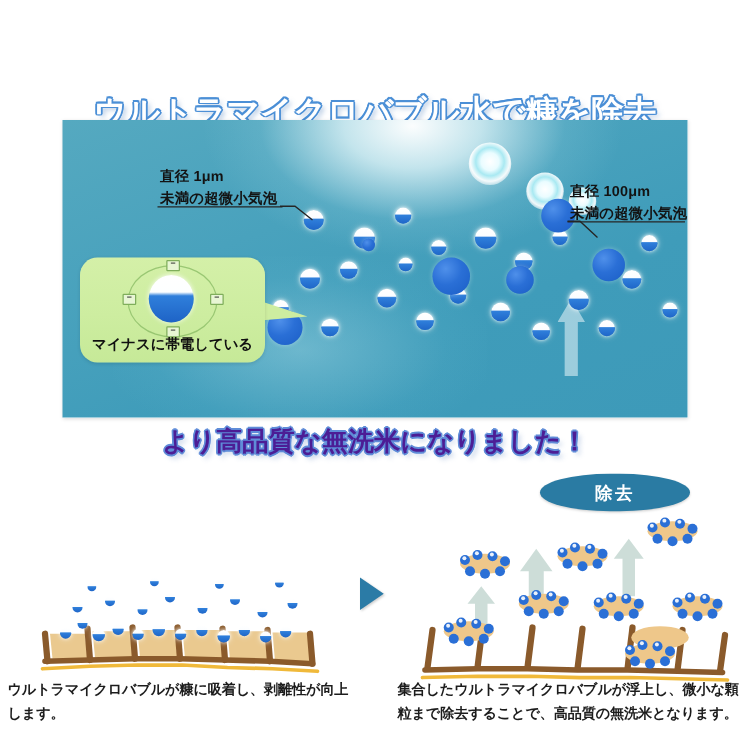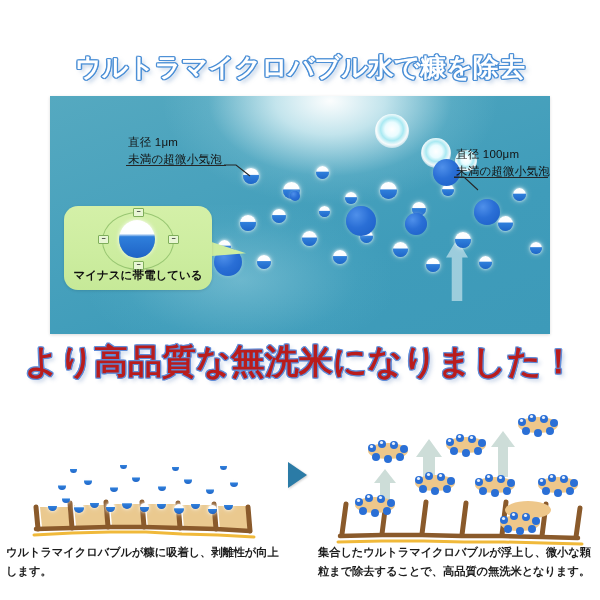--- a/index.html
+++ b/index.html
@@ -36,21 +36,21 @@
     text-shadow:
       0 0 1px #ffffff,
       2px 2px 0 rgba(255,255,255,0.95),
       -2px -2px 0 rgba(255,255,255,0.95),
       3px 3px 5px rgba(120,160,210,0.55);
     white-space: nowrap;
   }
   .sub-title {
     position: absolute;
     left: 0;
-    top: 50px;
+    top: 72px;
     width: 600px;
     text-align: center;
     font-size: 26px;
     font-weight: bold;
     letter-spacing: 0px;
     color: #ffffff;
     text-shadow:
       1.4px 0 0 #4b8fd6, -1.4px 0 0 #4b8fd6,
       0 1.4px 0 #4b8fd6, 0 -1.4px 0 #4b8fd6,
       1px 1px 0 #4b8fd6, -1px -1px 0 #4b8fd6,
@@ -109,21 +109,21 @@
     height: 62px;
     background: rgba(215,235,242,0.62);
     clip-path: polygon(50% 0%, 100% 30%, 74% 30%, 74% 100%, 26% 100%, 26% 30%, 0% 30%);
   }
 
   
   .hero-label {
     position: absolute;
     color: #131313;
     font-size: 11.5px;
-    font-weight: normal;
+    font-weight: bold;
     line-height: 1.45;
     white-space: nowrap;
     letter-spacing: 0.2px;
   }
   .hero-label .line2 { display: block; }
   .label-rule {
     position: absolute;
     height: 1px;
     background: #262626;
   }
@@ -208,23 +208,23 @@
     white-space: nowrap;
   }
 
   
   .mid-heading {
     position: absolute;
     left: 0;
     top: 339px;
     width: 600px;
     text-align: center;
-    font-size: 34px;
-    font-weight: bold;
-    color: #b91c1c;
+    font-size: 21px;
+    font-weight: bold;
+    color: #4c1d95;
     letter-spacing: 0px;
     text-shadow:
       1.3px 0 0 #5f8cd8, -1.3px 0 0 #5f8cd8,
       0 1.3px 0 #5f8cd8, 0 -1.3px 0 #5f8cd8,
       1px 1px 0 #5f8cd8, -1px -1px 0 #5f8cd8,
       1px -1px 0 #5f8cd8, -1px 1px 0 #5f8cd8,
       3px 3px 4px rgba(120,150,200,0.45);
     white-space: nowrap;
   }
 
@@ -399,20 +399,21 @@
   <div class="bub half" style="position:absolute; left:184px; top:476px; width:8px;  height:8px;"></div>
   <div class="bub half" style="position:absolute; left:206px; top:486px; width:8px;  height:8px;"></div>
   <div class="bub half" style="position:absolute; left:230px; top:479px; width:8px;  height:8px;"></div>
   <div class="bub half" style="position:absolute; left:70px;  top:466px; width:7px;  height:7px;"></div>
   <div class="bub half" style="position:absolute; left:120px; top:462px; width:7px;  height:7px;"></div>
   <div class="bub half" style="position:absolute; left:172px; top:464px; width:7px;  height:7px;"></div>
   <div class="bub half" style="position:absolute; left:220px; top:463px; width:7px;  height:7px;"></div>
 
   <div class="play-tri"></div>
 
+  <div class="pill" id="pill-right">除去</div>
 
   <svg class="bran-svg" style="left:330px; top:490px; width:260px; height:60px;" viewBox="0 0 260 60">
     <g stroke="#8a5a2b" stroke-width="5" fill="none" stroke-linecap="round">
       <path d="M12,44 L16,14"></path>
       <path d="M52,44 L56,12"></path>
       <path d="M92,44 L96,12"></path>
       <path d="M132,45 L136,13"></path>
       <path d="M172,45 L176,12"></path>
       <path d="M212,46 L216,14"></path>
       <path d="M246,47 L250,18"></path>

